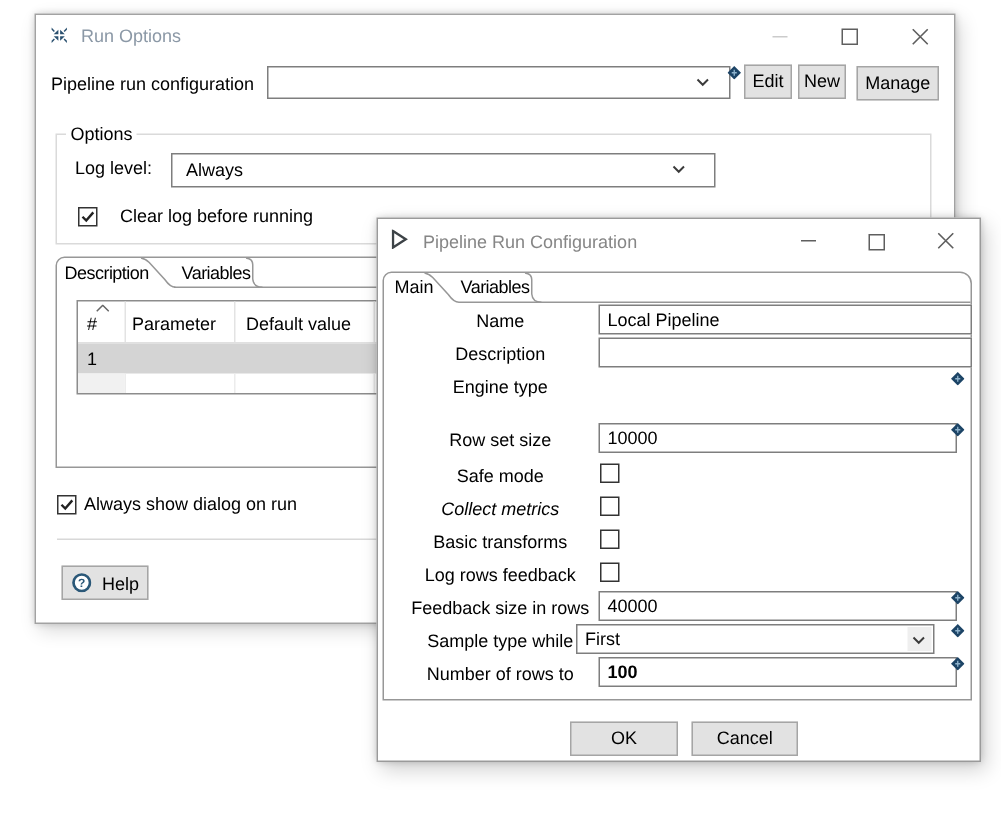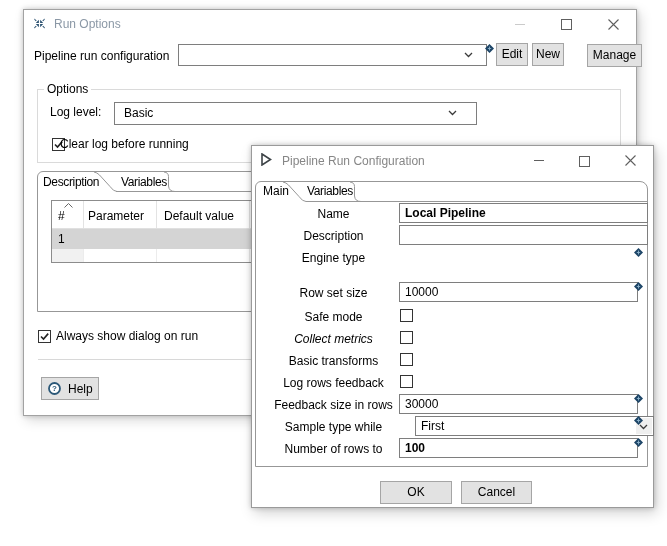--- a/index.html
+++ b/index.html
@@ -46,34 +46,34 @@
   <div class="inp" style="left:154px;top:34px;width:302px;height:20px;"></div>
   <svg class="chev" style="left:440px;top:42px;" width="9" height="6" viewBox="0 0 9 6">
     <path d="M1,1 L4.5,4.5 L8,1" stroke="#3b3b3b" stroke-width="1.3" fill="none"></path>
   </svg>
   <svg class="abs" style="left:461px;top:34px;" width="9" height="9" viewBox="0 0 16 16">
     <path d="M8,0 L16,8 L8,16 L0,8 Z" fill="#1c4466"></path>
     <path d="M5,8 L11,8 M8,4.5 L8,11.5" stroke="#8fb3cd" stroke-width="1.6"></path>
   </svg>
   <div class="btn" style="left:472px;top:33px;width:30px;height:21px;line-height:21px;">Edit</div>
   <div class="btn" style="left:508px;top:33px;width:30px;height:21px;line-height:21px;">New</div>
-  <div class="btn" style="left:547px;top:34px;width:53px;height:21px;line-height:21px;margin-left:16px;">Manage</div>
+  <div class="btn" style="left:547px;top:34px;width:53px;height:21px;line-height:21px;">Manage</div>
 
   <div class="abs" style="left:13px;top:79px;width:582px;height:72px;border:1px solid #dadada;"></div>
   <div class="lbl" style="left:20px;top:72px;background:#fff;padding:0 3px;">Options</div>
   <div class="lbl" style="left:26px;top:95px;">Log level:</div>
-  <div class="inp" style="left:90px;top:92px;width:352px;height:21px;line-height:21px;padding-left:9px;">Basic</div>
+  <div class="inp" style="left:90px;top:92px;width:352px;height:21px;line-height:21px;padding-left:9px;">Always</div>
   <svg class="chev" style="left:424px;top:100px;" width="9" height="6" viewBox="0 0 9 6">
     <path d="M1,1 L4.5,4.5 L8,1" stroke="#3b3b3b" stroke-width="1.3" fill="none"></path>
   </svg>
   <div class="cb" style="left:28px;top:128px;"></div>
   <svg class="abs" style="left:29px;top:129px;" width="11" height="11" viewBox="0 0 11 11">
     <path d="M2,5.5 L4.5,8 L9.2,2.6" stroke="#222" stroke-width="1.6" fill="none"></path>
   </svg>
-  <div class="lbl" style="left:36px;top:127px;">Clear log before running</div>
+  <div class="lbl" style="left:56px;top:127px;">Clear log before running</div>
 
   <div class="abs" style="left:13px;top:161px;width:582px;height:139px;border:1px solid #979797;border-radius:6px 8px 0 0;">
     <div class="abs" style="left:78px;top:19px;right:0;height:1px;background:#979797;"></div>
     <svg class="abs" style="left:0;top:0;" width="150" height="20" viewBox="0 0 150 20">
       <path d="M56,0 Q59,0.5 61.5,3 L72,14.5 Q75.5,19.5 79,19.5" stroke="#979797" stroke-width="1" fill="none"></path>
       <path d="M126,0 Q130.5,0.5 130.5,4.5 L130.5,14 Q131,19.5 137,19.5" stroke="#979797" stroke-width="1" fill="none"></path>
     </svg>
     <div class="lbl" style="left:5px;top:3px;letter-spacing:-0.35px;">Description</div>
     <div class="lbl" style="left:83px;top:3px;letter-spacing:-0.35px;">Variables</div>
   </div>
@@ -133,21 +133,21 @@
     <div class="abs" style="left:50px;top:19px;right:0;height:1px;background:#979797;"></div>
     <svg class="abs" style="left:0;top:0;" width="110" height="20" viewBox="0 0 110 20">
       <path d="M27,0 Q30,0.5 32.5,3 L43,14.5 Q46.5,19.5 50,19.5" stroke="#979797" stroke-width="1" fill="none"></path>
       <path d="M94,0 Q98.5,0.5 98.5,4.5 L98.5,14 Q99,19.5 105,19.5" stroke="#979797" stroke-width="1" fill="none"></path>
     </svg>
     <div class="lbl" style="left:7px;top:2px;">Main</div>
     <div class="lbl" style="left:51px;top:2px;letter-spacing:-0.35px;">Variables</div>
   </div>
 
   <div class="rlbl" style="left:20px;top:61px;width:123px;">Name</div>
-  <div class="inp" style="left:147px;top:57px;width:242px;height:18px;font-weight:bold;">Local Pipeline</div>
+  <div class="inp" style="left:147px;top:57px;width:242px;height:18px;">Local Pipeline</div>
   <div class="rlbl" style="left:20px;top:83px;width:123px;">Description</div>
   <div class="inp" style="left:147px;top:79px;width:242px;height:18px;"></div>
   <div class="rlbl" style="left:20px;top:105px;width:123px;">Engine type</div>
   <svg class="abs" style="left:382px;top:102px;" width="9" height="9" viewBox="0 0 16 16">
     <path d="M8,0 L16,8 L8,16 L0,8 Z" fill="#1c4466"></path>
     <path d="M5,8 L11,8 M8,4.5 L8,11.5" stroke="#8fb3cd" stroke-width="1.6"></path>
   </svg>
 
   <div class="rlbl" style="left:20px;top:140px;width:123px;">Row set size</div>
   <div class="inp" style="left:147px;top:136px;width:232px;height:18px;">10000</div>
@@ -159,28 +159,28 @@
   <div class="rlbl" style="left:20px;top:164px;width:123px;">Safe mode</div>
   <div class="cb" style="left:148px;top:163px;"></div>
   <div class="rlbl" style="left:20px;top:186px;width:123px;font-style:italic;">Collect metrics</div>
   <div class="cb" style="left:148px;top:185px;"></div>
   <div class="rlbl" style="left:20px;top:208px;width:123px;">Basic transforms</div>
   <div class="cb" style="left:148px;top:207px;"></div>
   <div class="rlbl" style="left:20px;top:230px;width:123px;">Log rows feedback</div>
   <div class="cb" style="left:148px;top:229px;"></div>
 
   <div class="rlbl" style="left:20px;top:252px;width:123px;">Feedback size in rows</div>
-  <div class="inp" style="left:147px;top:248px;width:232px;height:18px;">30000</div>
+  <div class="inp" style="left:147px;top:248px;width:232px;height:18px;">40000</div>
   <svg class="abs" style="left:382px;top:248px;" width="9" height="9" viewBox="0 0 16 16">
     <path d="M8,0 L16,8 L8,16 L0,8 Z" fill="#1c4466"></path>
     <path d="M5,8 L11,8 M8,4.5 L8,11.5" stroke="#8fb3cd" stroke-width="1.6"></path>
   </svg>
 
   <div class="rlbl" style="left:20px;top:274px;width:123px;">Sample type while</div>
-  <div class="inp" style="left:163px;top:270px;width:232px;height:18px;">First
+  <div class="inp" style="left:132px;top:270px;width:232px;height:18px;">First
     <div class="abs" style="right:1px;top:1px;width:16px;height:16px;background:#efefef;"></div>
     <svg class="chev" style="right:5px;top:7px;" width="9" height="6" viewBox="0 0 9 6">
       <path d="M1,1 L4.5,4.5 L8,1" stroke="#3b3b3b" stroke-width="1.3" fill="none"></path>
     </svg>
   </div>
   <svg class="abs" style="left:382px;top:270px;" width="9" height="9" viewBox="0 0 16 16">
     <path d="M8,0 L16,8 L8,16 L0,8 Z" fill="#1c4466"></path>
     <path d="M5,8 L11,8 M8,4.5 L8,11.5" stroke="#8fb3cd" stroke-width="1.6"></path>
   </svg>
 

